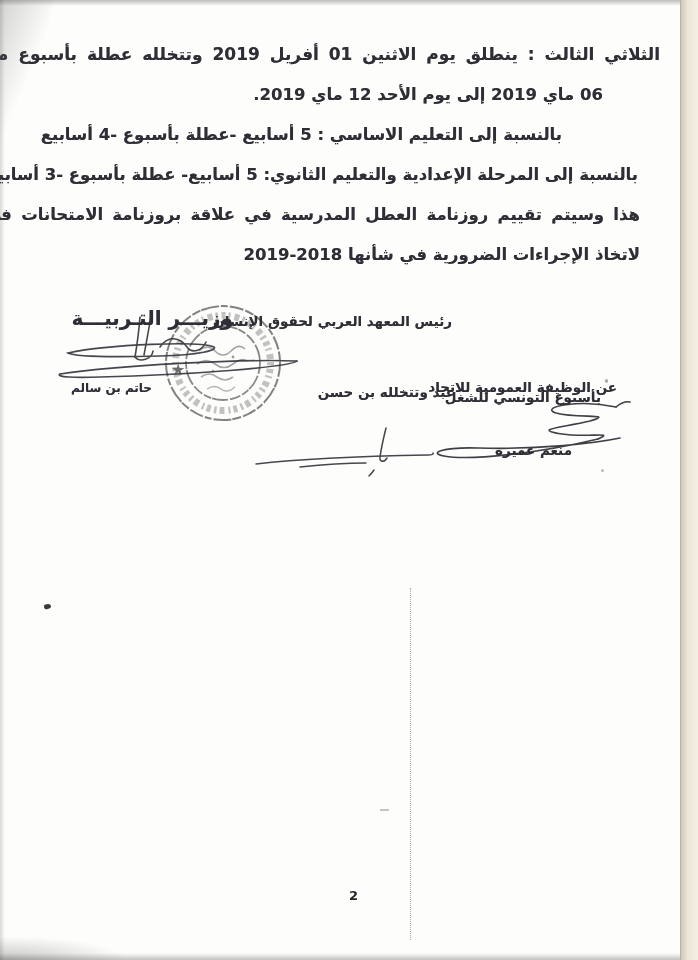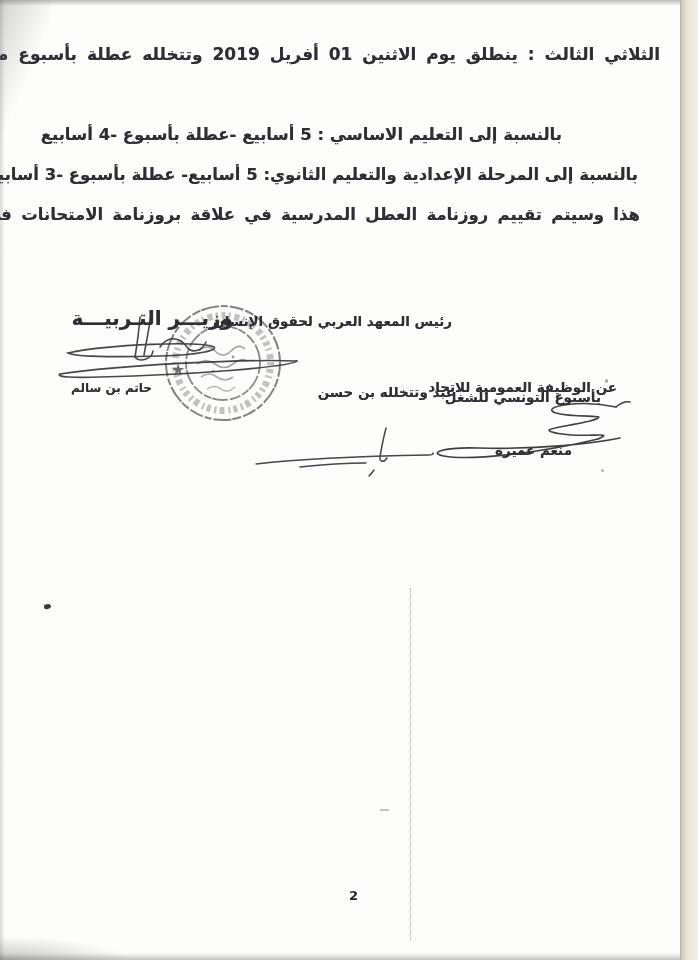--- a/index.html
+++ b/index.html
@@ -76,23 +76,28 @@
   <div class="edge-bottom"></div>
   <div class="corner-bl"></div>
   <div class="scan-strip-right"></div>
   <div class="fold-line"></div>
   <div class="speck speck1"></div>
   <div class="speck speck2"></div>
   <div class="speck speck3"></div>
   <div class="speck speck4"></div>
 
   <div class="line" id="l1" dir="rtl">الثلاثي الثالث : ينطلق يوم الاثنين 01 أفريل 2019 وتتخلله عطلة بأسبوع من يوم الاثنين</div>
+  <div class="line" id="l2" dir="rtl">06 ماي 2019 إلى يوم الأحد 12 ماي 2019.</div>
   <div class="line" id="l3" dir="rtl">بالنسبة إلى التعليم الاساسي : 5 أسابيع -عطلة بأسبوع -4 أسابيع</div>
   <div class="line" id="l4" dir="rtl">بالنسبة إلى المرحلة الإعدادية والتعليم الثانوي: 5 أسابيع- عطلة بأسبوع -3 أسابيع</div>
   <div class="line" id="l5" dir="rtl">هذا وسيتم تقييم روزنامة العطل المدرسية في علاقة بروزنامة الامتحانات في نهاية السنة الدراسية</div>
+  <div class="line" id="l6" dir="rtl">
+    <span>لاتخاذ الإجراءات الضرورية في شأنها</span>
+    <span class="years" dir="ltr">2019-2018</span>
+  </div>
 
   <div class="sigline" id="sig-r2" dir="rtl">عن الوظيفة العمومية للاتحاد</div>
   <div class="sigline" id="sig-r3" dir="rtl">بأسبوع التونسي للشغل</div>
   <div class="sigline" id="sig-r-name" dir="rtl">منعم عميرة</div>
 
   <div class="sigline" id="sig-m1" dir="rtl">رئيس المعهد العربي لحقوق الإنسان</div>
   <div class="sigline" id="sig-m-name" dir="rtl">عبد وتتخلله بن حسن</div>
 
   <div class="sigline" id="sig-l1" dir="rtl">وزيـــر التـربيـــة</div>
   <div class="sigline" id="sig-l-name" dir="rtl">حاتم بن سالم</div>

